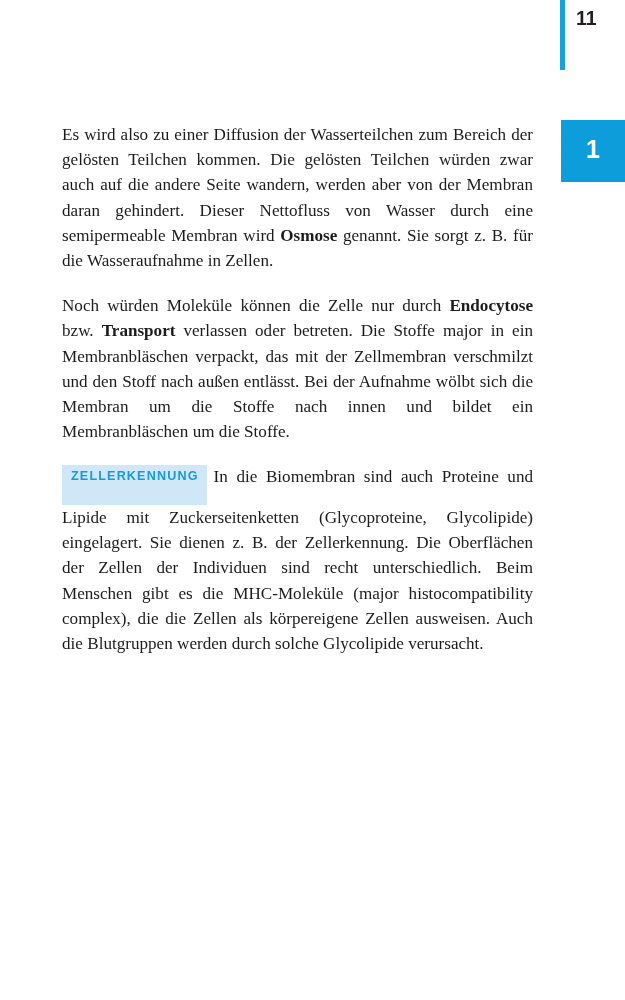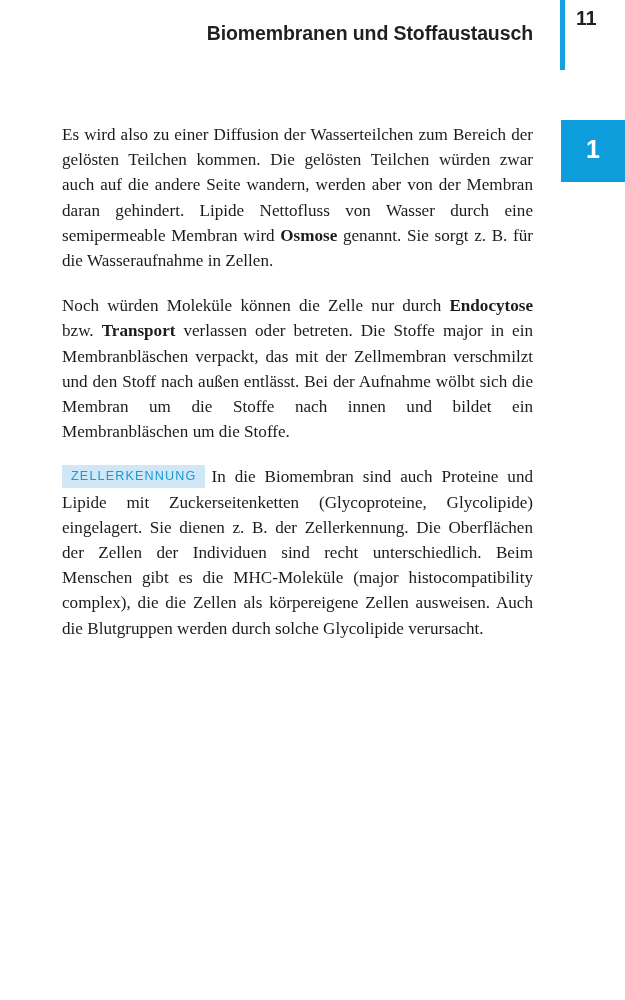--- a/index.html
+++ b/index.html
@@ -108,49 +108,48 @@
   .para b {
     font-weight: 700;
   }
 
   
   .kw-badge {
     display: inline-block;
     background: #cfe7f7;
     color: #169ad8;
     font-family: "Liberation Sans", "DejaVu Sans", sans-serif;
-    font-weight: 400;
+    font-weight: 700;
     font-size: 12.6px;
     letter-spacing: 1.15px;
     line-height: 1;
-    padding: 5px 8px 5px 9px;
+    padding: 5px 8px 22px 9px;
     vertical-align: 2px;
     margin-right: 7px;
     white-space: nowrap;
   }
 </style>
 </head>
 <body style="background: rgb(255, 255, 255);">
 
 <div class="page">
 
   <div class="runhead">
-    <div class="runhead-title">Biomembranen und Stoffaustausch</div>
     <div class="runhead-rule" style="background: rgb(22, 160, 221);"></div>
     <div class="runhead-folio">11</div>
   </div>
 
   <div class="chapter-tab" style="background: rgb(13, 157, 219);">
     <div class="chapter-tab-number" style="color: rgb(255, 255, 255);">1</div>
   </div>
 
   <div class="textcol">
 
     <p class="para" style="color: rgb(27, 27, 27);">
-      <span>Es wird also zu einer Diffusion der Wasserteilchen zum Bereich der gelösten Teilchen kommen. Die gelösten Teilchen würden zwar auch auf die andere Seite wandern, werden aber von der Membran daran gehindert. Lipide Nettofluss von Wasser durch eine semipermeable Membran wird </span><b>Osmose</b><span> genannt. Sie sorgt z. B. für die Wasseraufnahme in Zellen.</span>
+      <span>Es wird also zu einer Diffusion der Wasserteilchen zum Bereich der gelösten Teilchen kommen. Die gelösten Teilchen würden zwar auch auf die andere Seite wandern, werden aber von der Membran daran gehindert. Dieser Nettofluss von Wasser durch eine semipermeable Membran wird </span><b>Osmose</b><span> genannt. Sie sorgt z. B. für die Wasseraufnahme in Zellen.</span>
     </p>
 
 
     <p class="para" style="color: rgb(27, 27, 27);">
       <span>Noch würden Moleküle können die Zelle nur durch </span><b>Endocytose</b><span> bzw. </span><b>Transport</b><span> verlassen oder betreten. Die Stoffe major in ein Membranbläschen verpackt, das mit der Zellmembran verschmilzt und den Stoff nach außen entlässt. Bei der Aufnahme wölbt sich die Membran um die Stoffe nach innen und bildet ein Membranbläschen um die Stoffe.</span>
     </p>
 
     <p class="para" style="color: rgb(27, 27, 27);">
       <span class="kw-badge" style="background: rgb(207, 231, 247); color: rgb(22, 154, 216);">ZELLERKENNUNG</span><span>In die Biomembran sind auch Proteine und Lipide mit Zuckerseitenketten (Glycoproteine, Glycolipide) eingelagert. Sie dienen z. B. der Zellerkennung. Die Oberflächen der Zellen der Individuen sind recht unterschiedlich. Beim Menschen gibt es die MHC-Moleküle (major histocompatibility complex), die die Zellen als körpereigene Zellen ausweisen. Auch die Blutgruppen werden durch solche Glycolipide verursacht.</span>
     </p>

